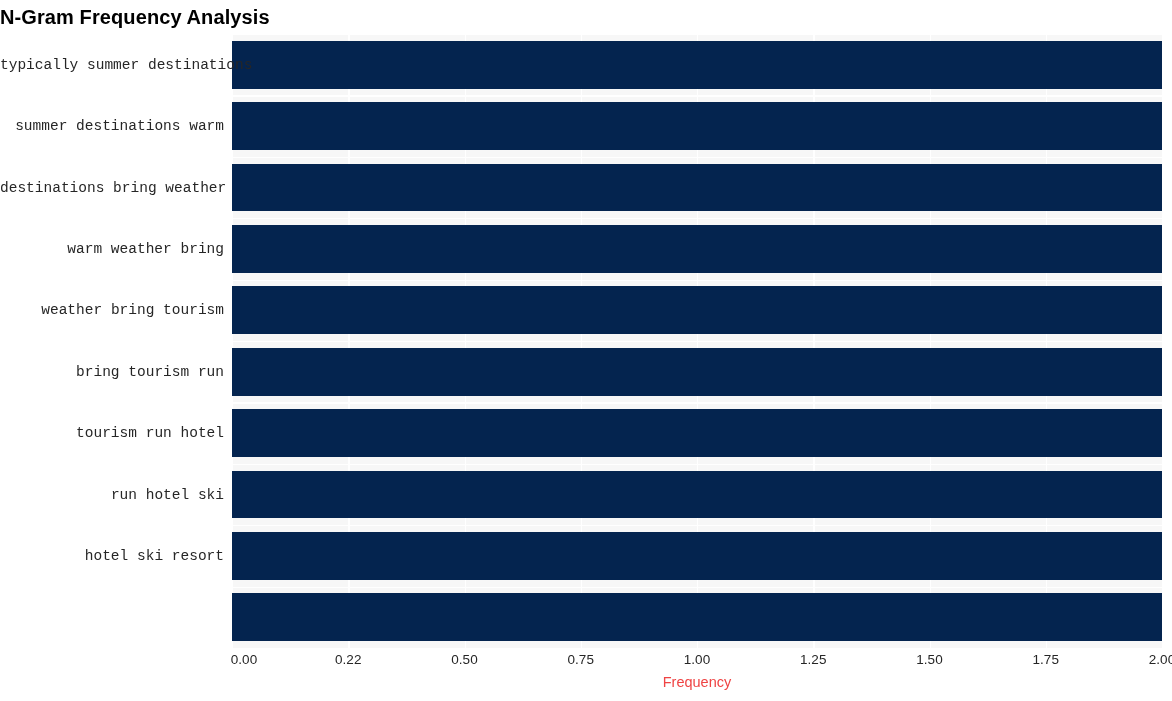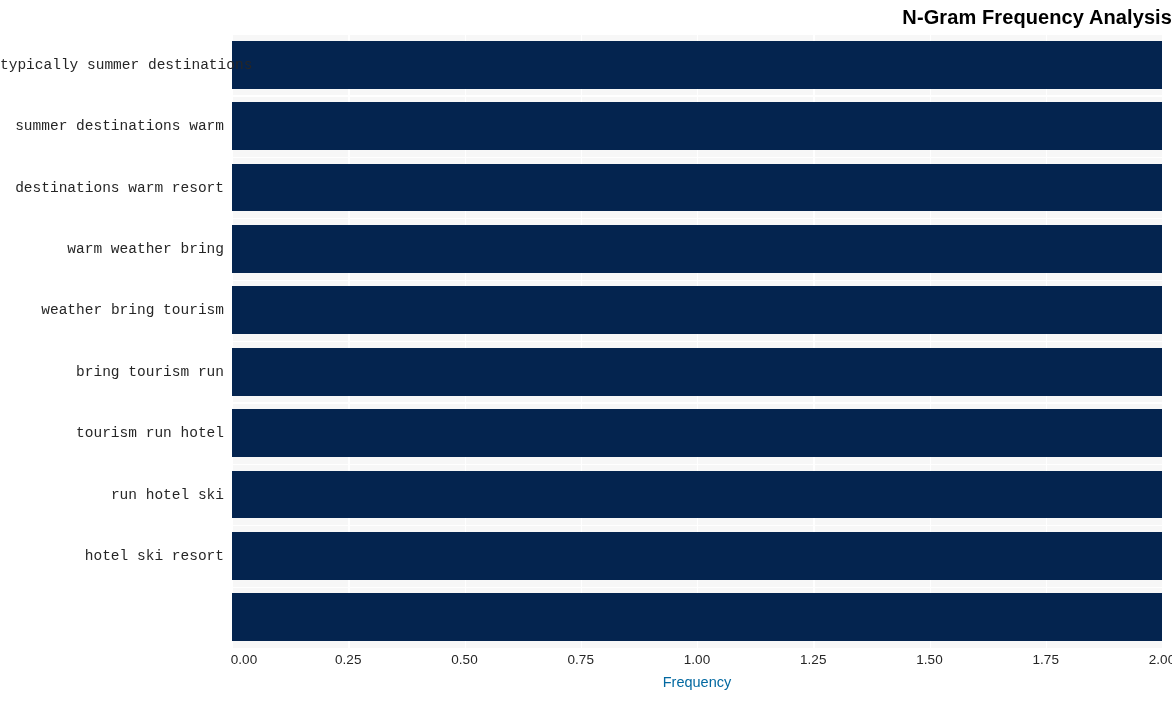--- a/index.html
+++ b/index.html
@@ -20,21 +20,21 @@
     height: 701px;
     background: #ffffff;
   }
 
   
   .chart-title {
     position: absolute;
     left: 0;
     top: 6px;
     width: 1172px;
-    text-align: right;
+    text-align: left;
     font-size: 20px;
     font-weight: bold;
     color: #000000;
     letter-spacing: 0.1px;
     white-space: nowrap;
   }
 
   
   .plot-area {
     position: absolute;
@@ -112,21 +112,21 @@
     transform: translateX(-50%);
   }
 
   .xaxis-title {
     position: absolute;
     left: 232px;
     top: 674px;
     width: 930px;
     text-align: center;
     font-size: 14.5px;
-    color: #0369a1;
+    color: #ef4444;
     white-space: nowrap;
   }
 </style>
 </head>
 <body>
 
 <div id="chart-root" style="background: rgb(255, 255, 255);">
 
   <div class="chart-title">N-Gram Frequency Analysis</div>
 
@@ -163,32 +163,32 @@
         <div class="bar" title="tourism run hotel: 2" style="top: 375.154px; height: 47.892px; width: 930px; background: rgb(4, 36, 79);"></div>
         <div class="bar" title="run hotel ski: 2" style="top: 436.554px; height: 47.892px; width: 930px; background: rgb(4, 36, 79);"></div>
         <div class="bar" title="hotel ski resort: 2" style="top: 497.954px; height: 47.892px; width: 930px; background: rgb(4, 36, 79);"></div>
         <div class="bar" title="ski resort exle: 2" style="top: 559.354px; height: 47.892px; width: 930px; background: rgb(4, 36, 79);"></div>
       </div>
   </div>
 
   <div class="ytick-layer" id="ytick-layer">
       <div class="ytick-label" style="top: 30.7px;">typically summer destinations</div>
       <div class="ytick-label" style="top: 92.1px;">summer destinations warm</div>
-      <div class="ytick-label" style="top: 153.5px;">destinations warm resort</div>
+      <div class="ytick-label" style="top: 153.5px;">destinations bring weather</div>
       <div class="ytick-label" style="top: 214.9px;">warm weather bring</div>
       <div class="ytick-label" style="top: 276.3px;">weather bring tourism</div>
       <div class="ytick-label" style="top: 337.7px;">bring tourism run</div>
       <div class="ytick-label" style="top: 399.1px;">tourism run hotel</div>
       <div class="ytick-label" style="top: 460.5px;">run hotel ski</div>
       <div class="ytick-label" style="top: 521.9px; padding-left: 48px;">hotel ski resort</div>
     </div>
 
   <div class="xtick-layer" id="xtick-layer">
       <div class="xtick-label" style="left: 12px;">0.00</div>
-      <div class="xtick-label" style="left: 116.25px;">0.25</div>
+      <div class="xtick-label" style="left: 116.25px;">0.22</div>
       <div class="xtick-label" style="left: 232.5px;">0.50</div>
       <div class="xtick-label" style="left: 348.75px;">0.75</div>
       <div class="xtick-label" style="left: 465px;">1.00</div>
       <div class="xtick-label" style="left: 581.25px; text-align: center;">1.25</div>
       <div class="xtick-label" style="left: 697.5px;">1.50</div>
       <div class="xtick-label" style="left: 813.75px;">1.75</div>
       <div class="xtick-label" style="left: 930px;">2.00</div>
     </div>
 
   <div class="xaxis-title">Frequency</div>

